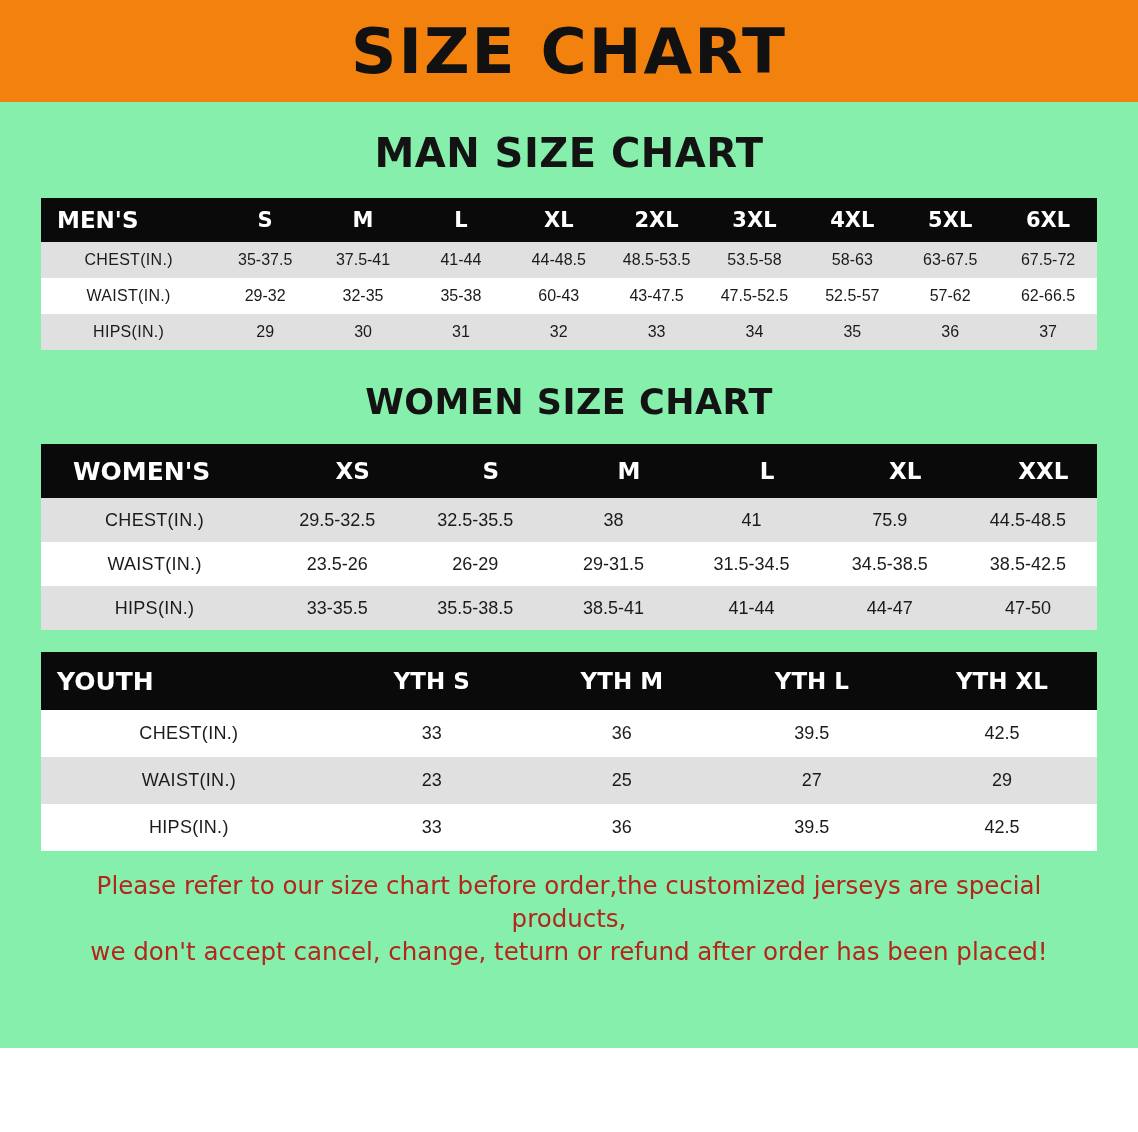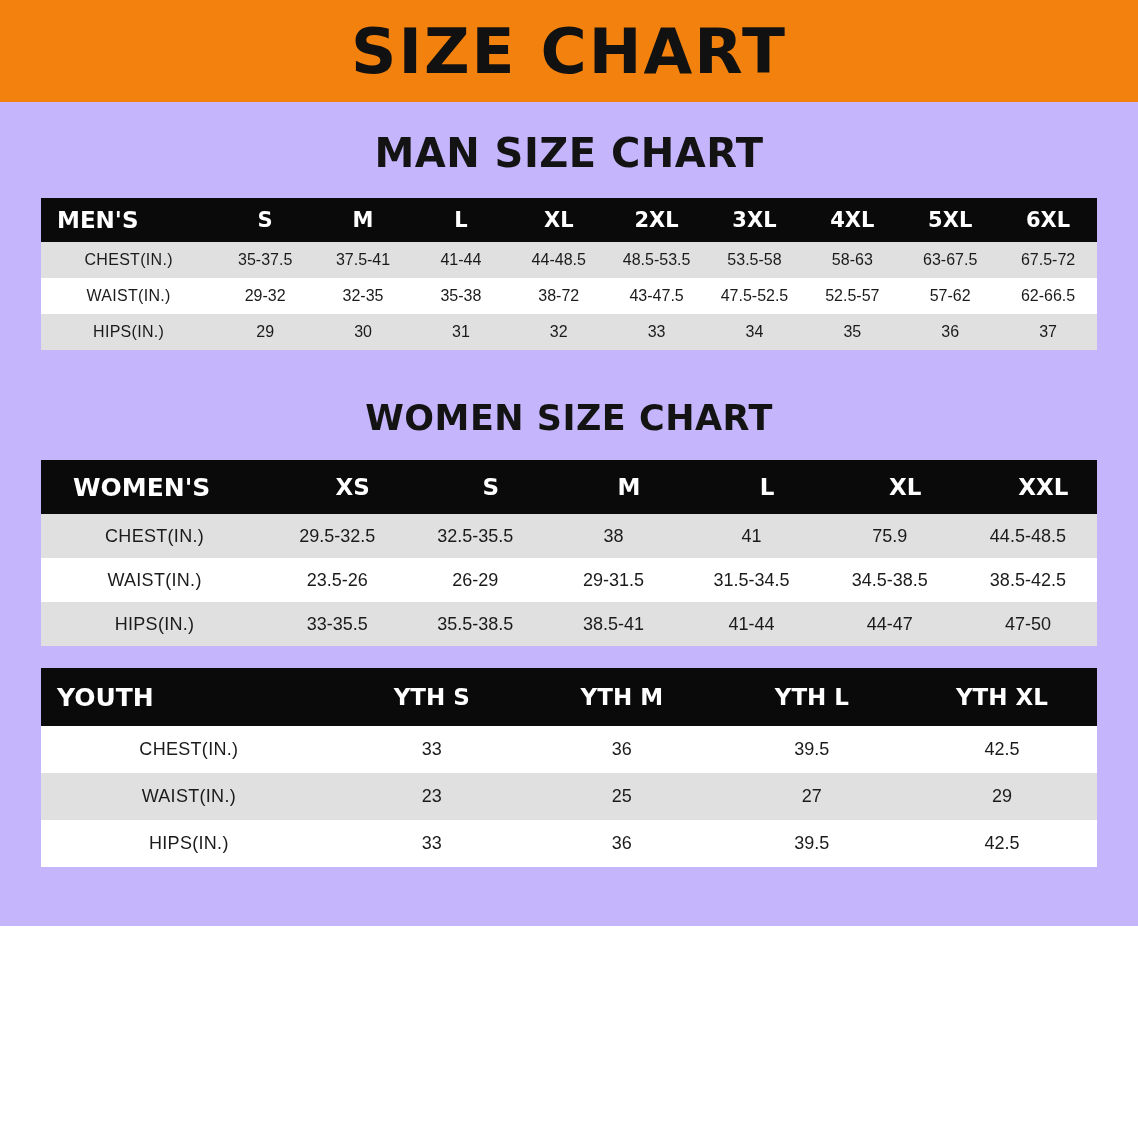--- a/index.html
+++ b/index.html
@@ -9,23 +9,23 @@
   body {
     width: 1138px;
     height: 1132px;
     background: #ffffff;
     font-family: "Liberation Sans", sans-serif;
     color: #141414;
     overflow: hidden;
   }
   .page {
     width: 1138px;
-    height: 926px;
+    height: 1048px;
     position: relative;
-    background: #c4b5fd;
+    background: #86efac;
   }
   
   .banner {
     height: 102px;
     background: #f2820d;
     display: flex;
     align-items: center;
     justify-content: center;
   }
   .banner-title {
@@ -38,21 +38,21 @@
   }
   
   .section-title {
     text-align: center;
     font-family: "DejaVu Sans", sans-serif;
     font-weight: bold;
     color: #131313;
     letter-spacing: 0.5px;
   }
   .title-man   { font-size: 40px; margin-top: 28px; }
-  .title-women { font-size: 35px; margin-top: 48px; }
+  .title-women { font-size: 35px; margin-top: 32px; }
   .title-youth { font-size: 35px; margin-top: 48px; }
 
   
   .table-wrap {
     margin: 13px auto;
     width: 1056px;
   }
   table {
     width: 100%;
     border-collapse: collapse;
@@ -162,21 +162,21 @@
           <td>53.5-58</td>
           <td>58-63</td>
           <td>63-67.5</td>
           <td>67.5-72</td>
         </tr>
         <tr class="plain">
           <td class="rowhead">WAIST(IN.)</td>
           <td>29-32</td>
           <td>32-35</td>
           <td>35-38</td>
-          <td>38-72</td>
+          <td>60-43</td>
           <td>43-47.5</td>
           <td>47.5-52.5</td>
           <td>52.5-57</td>
           <td>57-62</td>
           <td>62-66.5</td>
         </tr>
         <tr class="shade">
           <td class="rowhead">HIPS(IN.)</td>
           <td>29</td>
           <td>30</td>
@@ -284,14 +284,18 @@
           <td class="rowhead">HIPS(IN.)</td>
           <td>33</td>
           <td>36</td>
           <td>39.5</td>
           <td>42.5</td>
         </tr>
       </tbody>
     </table>
   </div>
 
+  <div class="note">
+    <div>Please refer to our size chart before order,the customized jerseys are special products,</div>
+    <div>we don't accept cancel, change, teturn or refund after order has been placed!</div>
+  </div>
 
 </div>
 
 </body></html>

